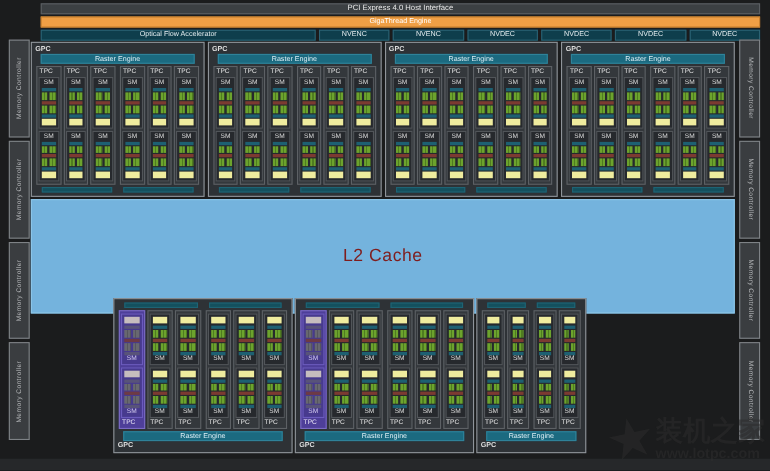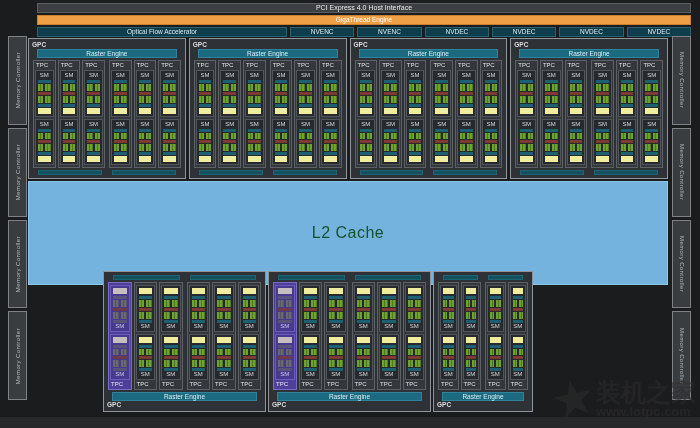--- a/index.html
+++ b/index.html
@@ -38,21 +38,21 @@
           display:flex;align-items:center;justify-content:center;overflow:hidden;}
   .mc-seg span{font-size:6px;color:#b7b9bb;writing-mode:vertical-rl;white-space:nowrap;letter-spacing:.4px;}
   .mc-col.left .mc-seg span{transform:rotate(180deg);}
 
   
   .gpc-row-top{position:absolute;left:28px;top:38px;width:640px;height:141px;display:flex;gap:3px;}
   .l2{
     position:absolute;left:28px;top:181px;width:640px;height:104px;box-sizing:border-box;
     background:var(--l2,#74b3dd);border:1px solid #8ec6e8;
     display:flex;align-items:center;justify-content:center;
-    color:#14532d;font-size:16px;letter-spacing:.5px;
+    color:#7f1d1d;font-size:16px;letter-spacing:.5px;
   }
   .gpc-row-bottom{position:absolute;left:28px;top:271px;width:640px;height:141px;}
   .gpc-row-bottom .gpc{position:absolute;top:0;height:141px;}
 
   
   .gpc{
     flex:1;background:#2e3236;border:1px solid #8f949a;box-sizing:border-box;
     padding:2px 3px;display:flex;flex-direction:column;
   }
   .gpc.flipped{flex-direction:column-reverse;}

